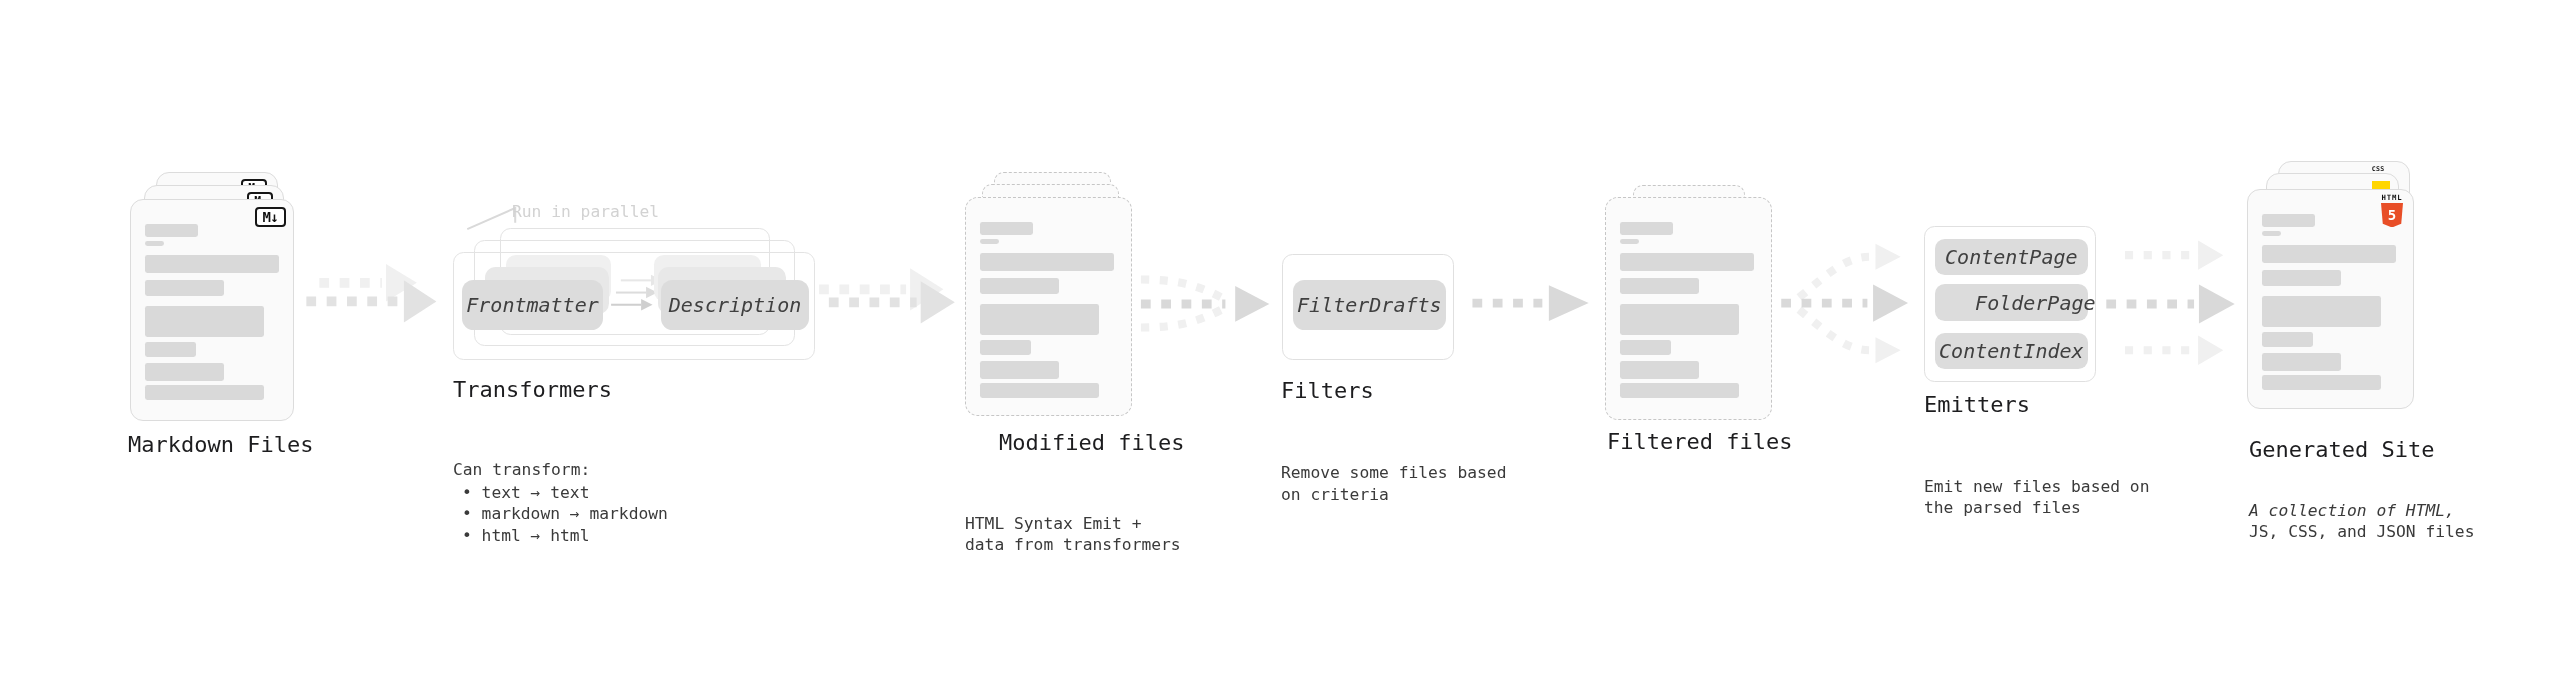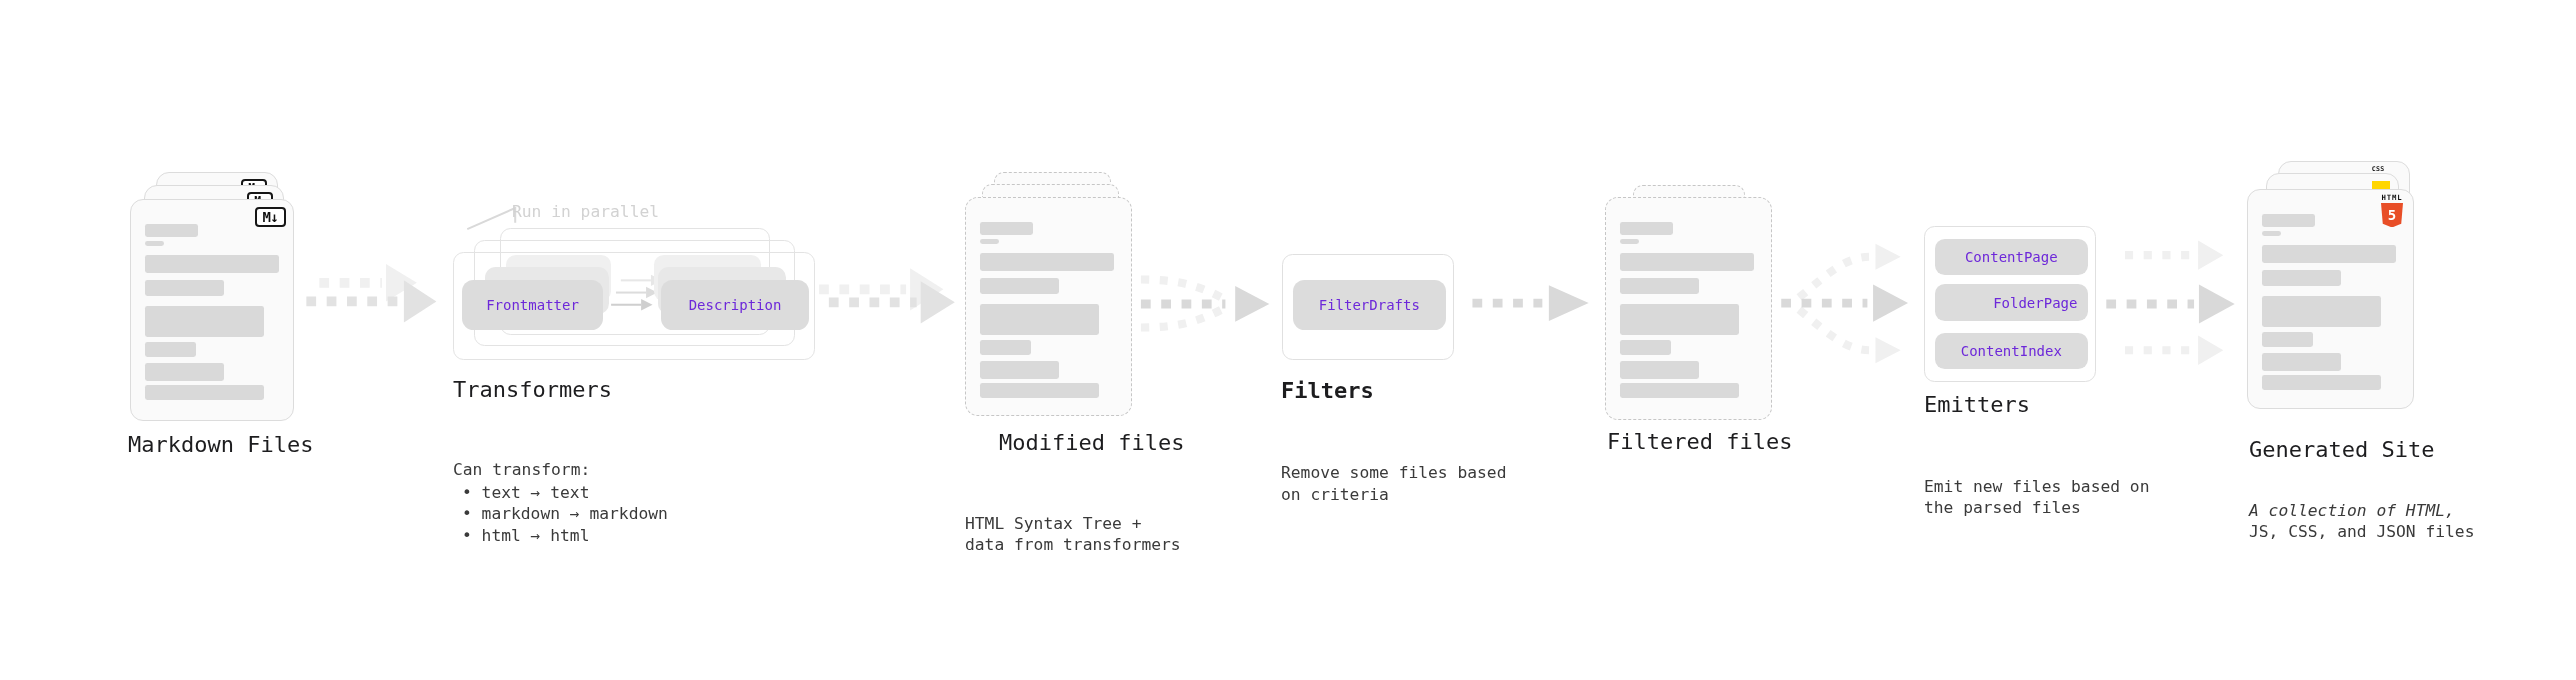--- a/index.html
+++ b/index.html
@@ -26,21 +26,21 @@
   .html5-word{font-size:7.3px;font-weight:bold;letter-spacing:0.8px;color:#111;line-height:8.1px;}
   .html5-shield{width:22px;height:24.4px;margin:0.8px auto 0;background:#e84e27;color:#fff;font-size:14px;font-weight:bold;
     display:flex;align-items:center;justify-content:center;clip-path:polygon(0 0,100% 0,92% 85%,50% 100%,8% 85%);}
   .js-chip{position:absolute;top:7.3px;right:8.1px;width:18px;height:14.6px;background:#ffd600;}
   .css-chip{position:absolute;top:4.1px;right:24.4px;font-size:6.5px;font-weight:bold;color:#111;line-height:6.5px;letter-spacing:0.4px;
     border-bottom:2.4px solid #2965f1;padding-bottom:0.8px;}
 
   
   .tf-box{position:absolute;border:1.6px solid #e3e3e3;border-radius:10.6px;background:transparent;box-sizing:border-box;}
   .pill{position:absolute;background:#dcdcdc;border-radius:11.4px;display:flex;align-items:center;justify-content:center;
-    font-size:14px;color:#6d28d9;white-space:nowrap;box-sizing:border-box;}
+    font-size:20px;color:#404040;white-space:nowrap;box-sizing:border-box;font-style:italic;}
   .pill.l2{background:#e8e8e8;}
   .pill.l3{background:#f0f0f0;}
 
   .panel{position:absolute;background:#ffffff;border:1.6px solid #e0e0e0;border-radius:10.6px;box-sizing:border-box;}
 
   .h{position:absolute;font-size:22px;line-height:26px;color:#1d1d1f;white-space:nowrap;}
   .d{position:absolute;font-size:16.3px;line-height:21.5px;color:#3a3a3a;white-space:nowrap;margin-top:44px;}
   .note{position:absolute;font-size:16.3px;color:#d2d2d2;white-space:nowrap;}
 
   svg.arrows{position:absolute;left:0;top:0;}
@@ -170,29 +170,29 @@
           <div class="bar"></div>
         <div class="bar"></div>
           <div class="bar"></div>
         <div class="bar"></div>
           <div class="bar"></div>
         <div class="bar"></div>
           <div class="bar"></div>
       </div>
     </div>
     <div class="h" style="left:965px;top:430px;padding-left:34px;">Modified files</div>
-    <div class="d" style="left:965px;top:469px;">HTML Syntax Tree +</div>
+    <div class="d" style="left:965px;top:469px;">HTML Syntax Emit +</div>
     <div class="d" style="left:965px;top:490px;">data from transformers</div>
   </div>
 
   <div>
     <div class="panel" style="left:1282px;top:254px;width:172px;height:106px;">
       <div class="pill" style="left:9.8px;top:25px;width:153px;height:50px;">FilterDrafts</div>
     </div>
-    <div class="h" style="left:1281px;top:378px;font-weight:bold;">Filters</div>
+    <div class="h" style="left:1281px;top:378px;">Filters</div>
     <div class="d" style="left:1281px;top:418px;">Remove some files based</div>
     <div class="d" style="left:1281px;top:440px;">on criteria</div>
   </div>
 
   <div>
     <div class="doc dashed" style="left:1633px;top:185px;width:112px;height:49px;border-radius:9.8px;"></div>
     <div class="doc dashed" style="left:1605px;top:197px;width:167px;height:223px;">
       <div>
         <div class="bar"></div>
           <div class="bar"></div>

